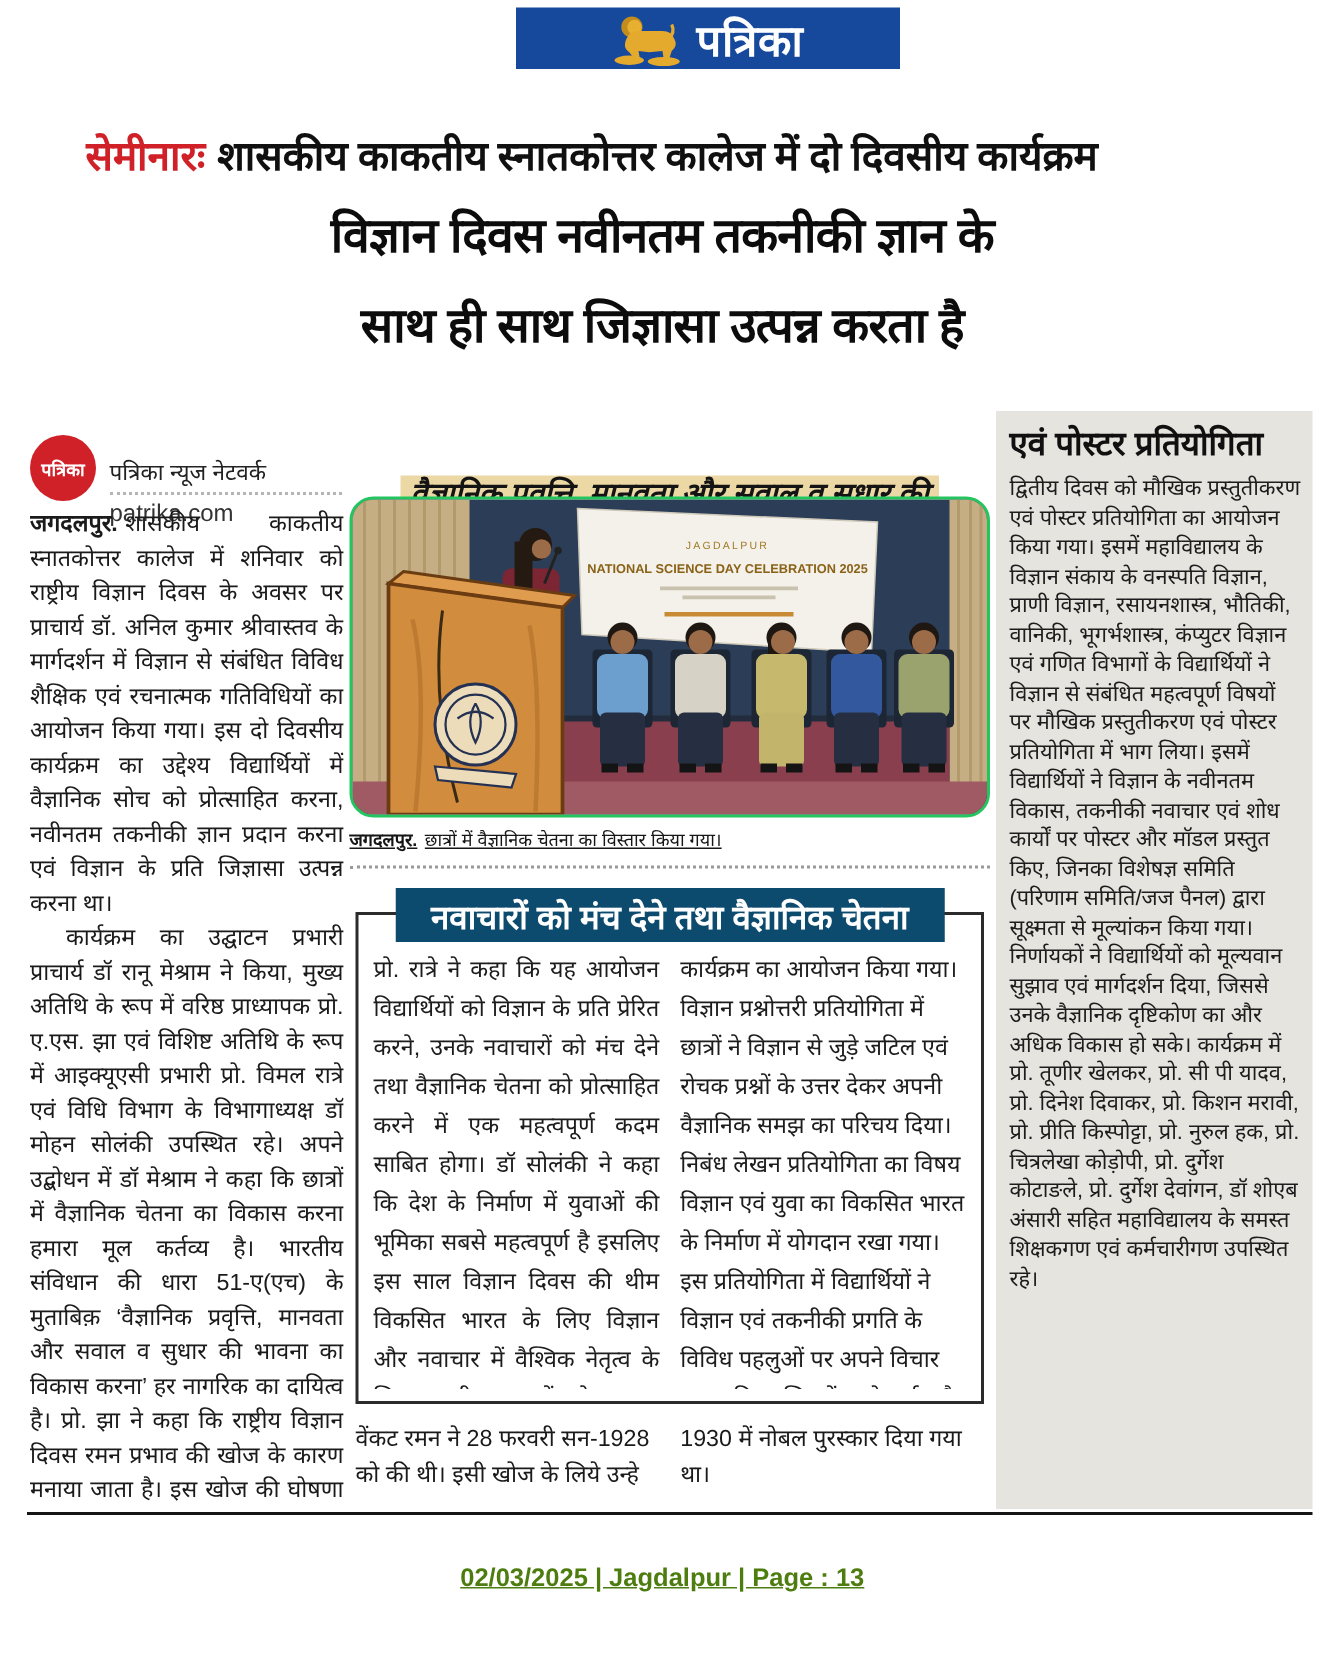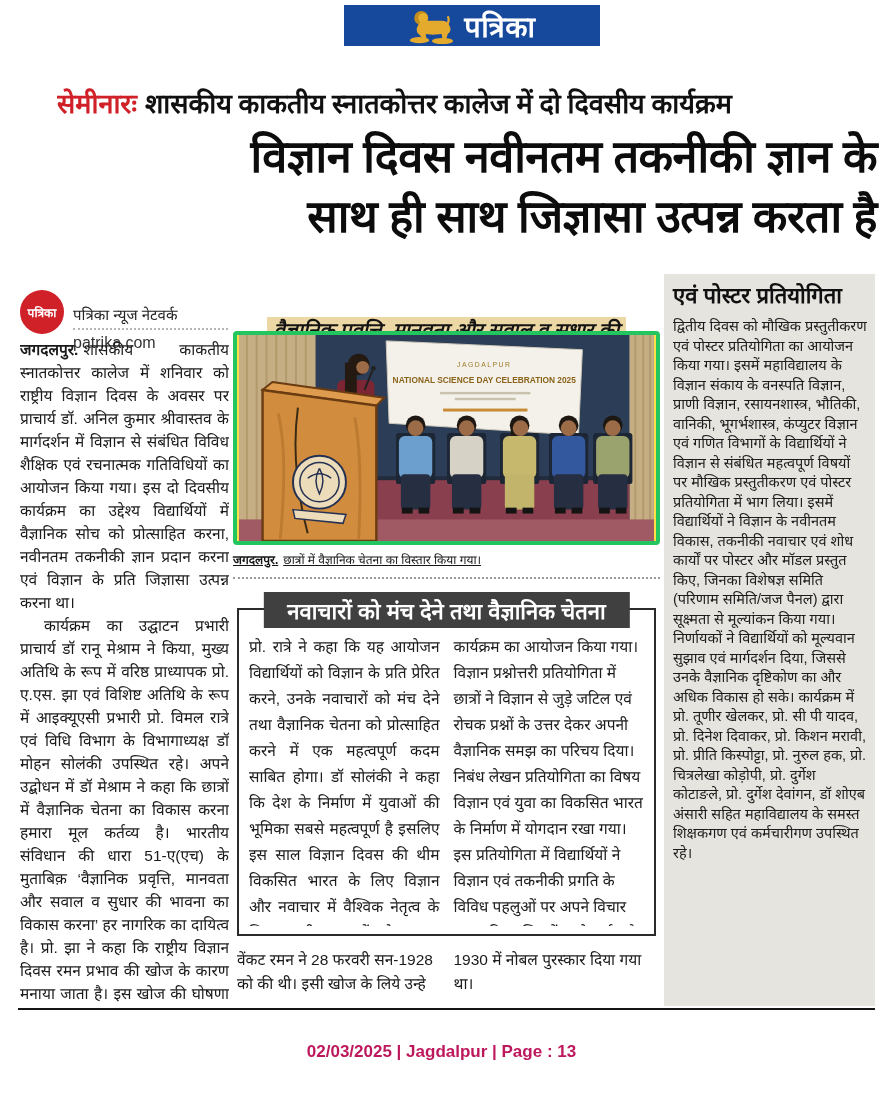--- a/index.html
+++ b/index.html
@@ -9,66 +9,66 @@
   }
   
   .masthead { position:absolute; left:344px; top:5px; width:256px; height:41px;
     background:#16489c; display:flex; align-items:center; justify-content:center; gap:10px; }
   .masthead-wordmark { color:#ffffff; font-size:29px; font-weight:800; letter-spacing:0.5px; }
   
   .kicker { position:absolute; left:57px; top:84px; width:800px; font-size:27px; font-weight:800;
     color:#101010; white-space:nowrap; overflow:hidden;font-family:Liberation Serif, serif; }
   .kicker-label { color:#d02129; margin-right:8px; }
   
-  .headline { position:absolute; left:6px; top:127px; width:871px; text-align:right;
-    font-size:45px; line-height:60px; font-weight:800; color:#0c0c0c; letter-spacing:-0.5px; }
+  .headline { position:absolute; left:6px; top:127px; width:871px; text-align:center;
+    font-size:32px; line-height:60px; font-weight:800; color:#0c0c0c; letter-spacing:-0.5px; }
   .headline div { white-space:nowrap; }
   
   .byline { position:absolute; left:20px; top:272px; width:208px; display:flex; gap:9px; align-items:center; }
   .byline-circle { width:44px; height:44px; border-radius:50%; background:#d02129; color:#fff;
     display:flex; align-items:center; justify-content:center; font-size:12px; font-weight:700; flex:0 0 44px; }
   .byline-lines { flex:1; min-width:0; }
   .byline-network { font-size:15px; color:#222; padding-bottom:4px; border-bottom:2px dotted #b5b5b5;margin-top:32px; }
   .byline-site { font-size:16px; color:#333; padding-top:4px; }
   
   .leftcol { position:absolute; left:20px; top:338px; width:209px; height:668px;
     font-size:15.5px; line-height:23px; text-align:justify; overflow:hidden; }
   .leftcol p { margin:0; }
   .leftcol .p2 { text-indent:24px; }
   b.dateline { margin-right:5px; }
   
   .subhead { position:absolute; left:233px; top:277px; width:427px; text-align:center;
     font-style:italic; font-weight:700; font-size:20px; line-height:27px; color:#141414; }
   .subhead .hl { background:#ecd8a4; padding:0 7px; display:inline-block;margin-top:40px; }
   
   .photo { position:absolute; left:233px; top:331px; width:427px; height:214px;
-    border:4px solid #22c55e; border-radius:4px; overflow:hidden; box-sizing:border-box; background:#fde047; }
+    border:2px solid #22c55e; border-radius:16px; overflow:hidden; box-sizing:border-box; background:#a3a3a3; }
   .photo svg { display:block; width:100%; height:100%; }
   
   .caption { position:absolute; left:233px; top:551px; width:427px; font-size:12px; color:#161616;
     padding-bottom:9px; border-bottom:2px dotted #9a9a9a;text-decoration:underline; }
   
   .storybox { position:absolute; left:237px; top:608px; width:419px; height:328px;
     border:2px solid #2b2b2b; box-sizing:border-box; overflow:visible; }
   .storybox-title { position:absolute; top:-18px; left:50%; transform:translateX(-50%);
-    background:#404040; color:#ffffff; font-size:22px; font-weight:800; padding:3px 24px; white-space:nowrap; }
+    background:#0c4a6e; color:#ffffff; font-size:22px; font-weight:800; padding:3px 24px; white-space:nowrap; }
   .storybox-cols { display:flex; gap:14px; padding:24px 10px 0 10px; height:292px; overflow:hidden; }
   .storybox-cols p { margin:0; flex:1; font-size:15.5px; line-height:26px; color:#1c1c1c; }
   .storybox-cols .c1 { text-align:justify; }
   .tailcols { position:absolute; left:237px; top:948px; width:419px; display:flex; gap:14px; height:56px; overflow:hidden; }
   .tailcols p { margin:0; flex:1; font-size:15.5px; line-height:24px; }
   .bottom-rule { position:absolute; left:18px; top:1008px; width:857px; border-top:2px solid #151515; }
   
   .rightcol { position:absolute; left:664px; top:274px; width:211px; height:732px;
     background:#e6e4df; box-sizing:border-box; padding:8px 8px 6px 9px; overflow:hidden; }
   .rightcol-title { font-size:22px; line-height:28px; font-weight:800; color:#101010; margin-bottom:7px; }
   .rightcol-body { font-size:14.5px; line-height:19.5px; color:#1c1c1c; }
   
   .footer-meta { position:absolute; left:0; top:1042px; width:883px; text-align:center;
-    font-size:17px; font-weight:700; color:#be185d; }
+    font-size:17px; font-weight:700; color:#4d7c0f;text-decoration:underline; }
   .footer-source { position:absolute; left:0; top:1066px; width:883px; text-align:center;
     font-size:14px; font-weight:700; color:#1414cc; }
 </style>
 </head>
 <body>
 
 <div class="page">
 
   <div class="masthead">
     <svg width="46" height="36" viewBox="0 0 52 40">

